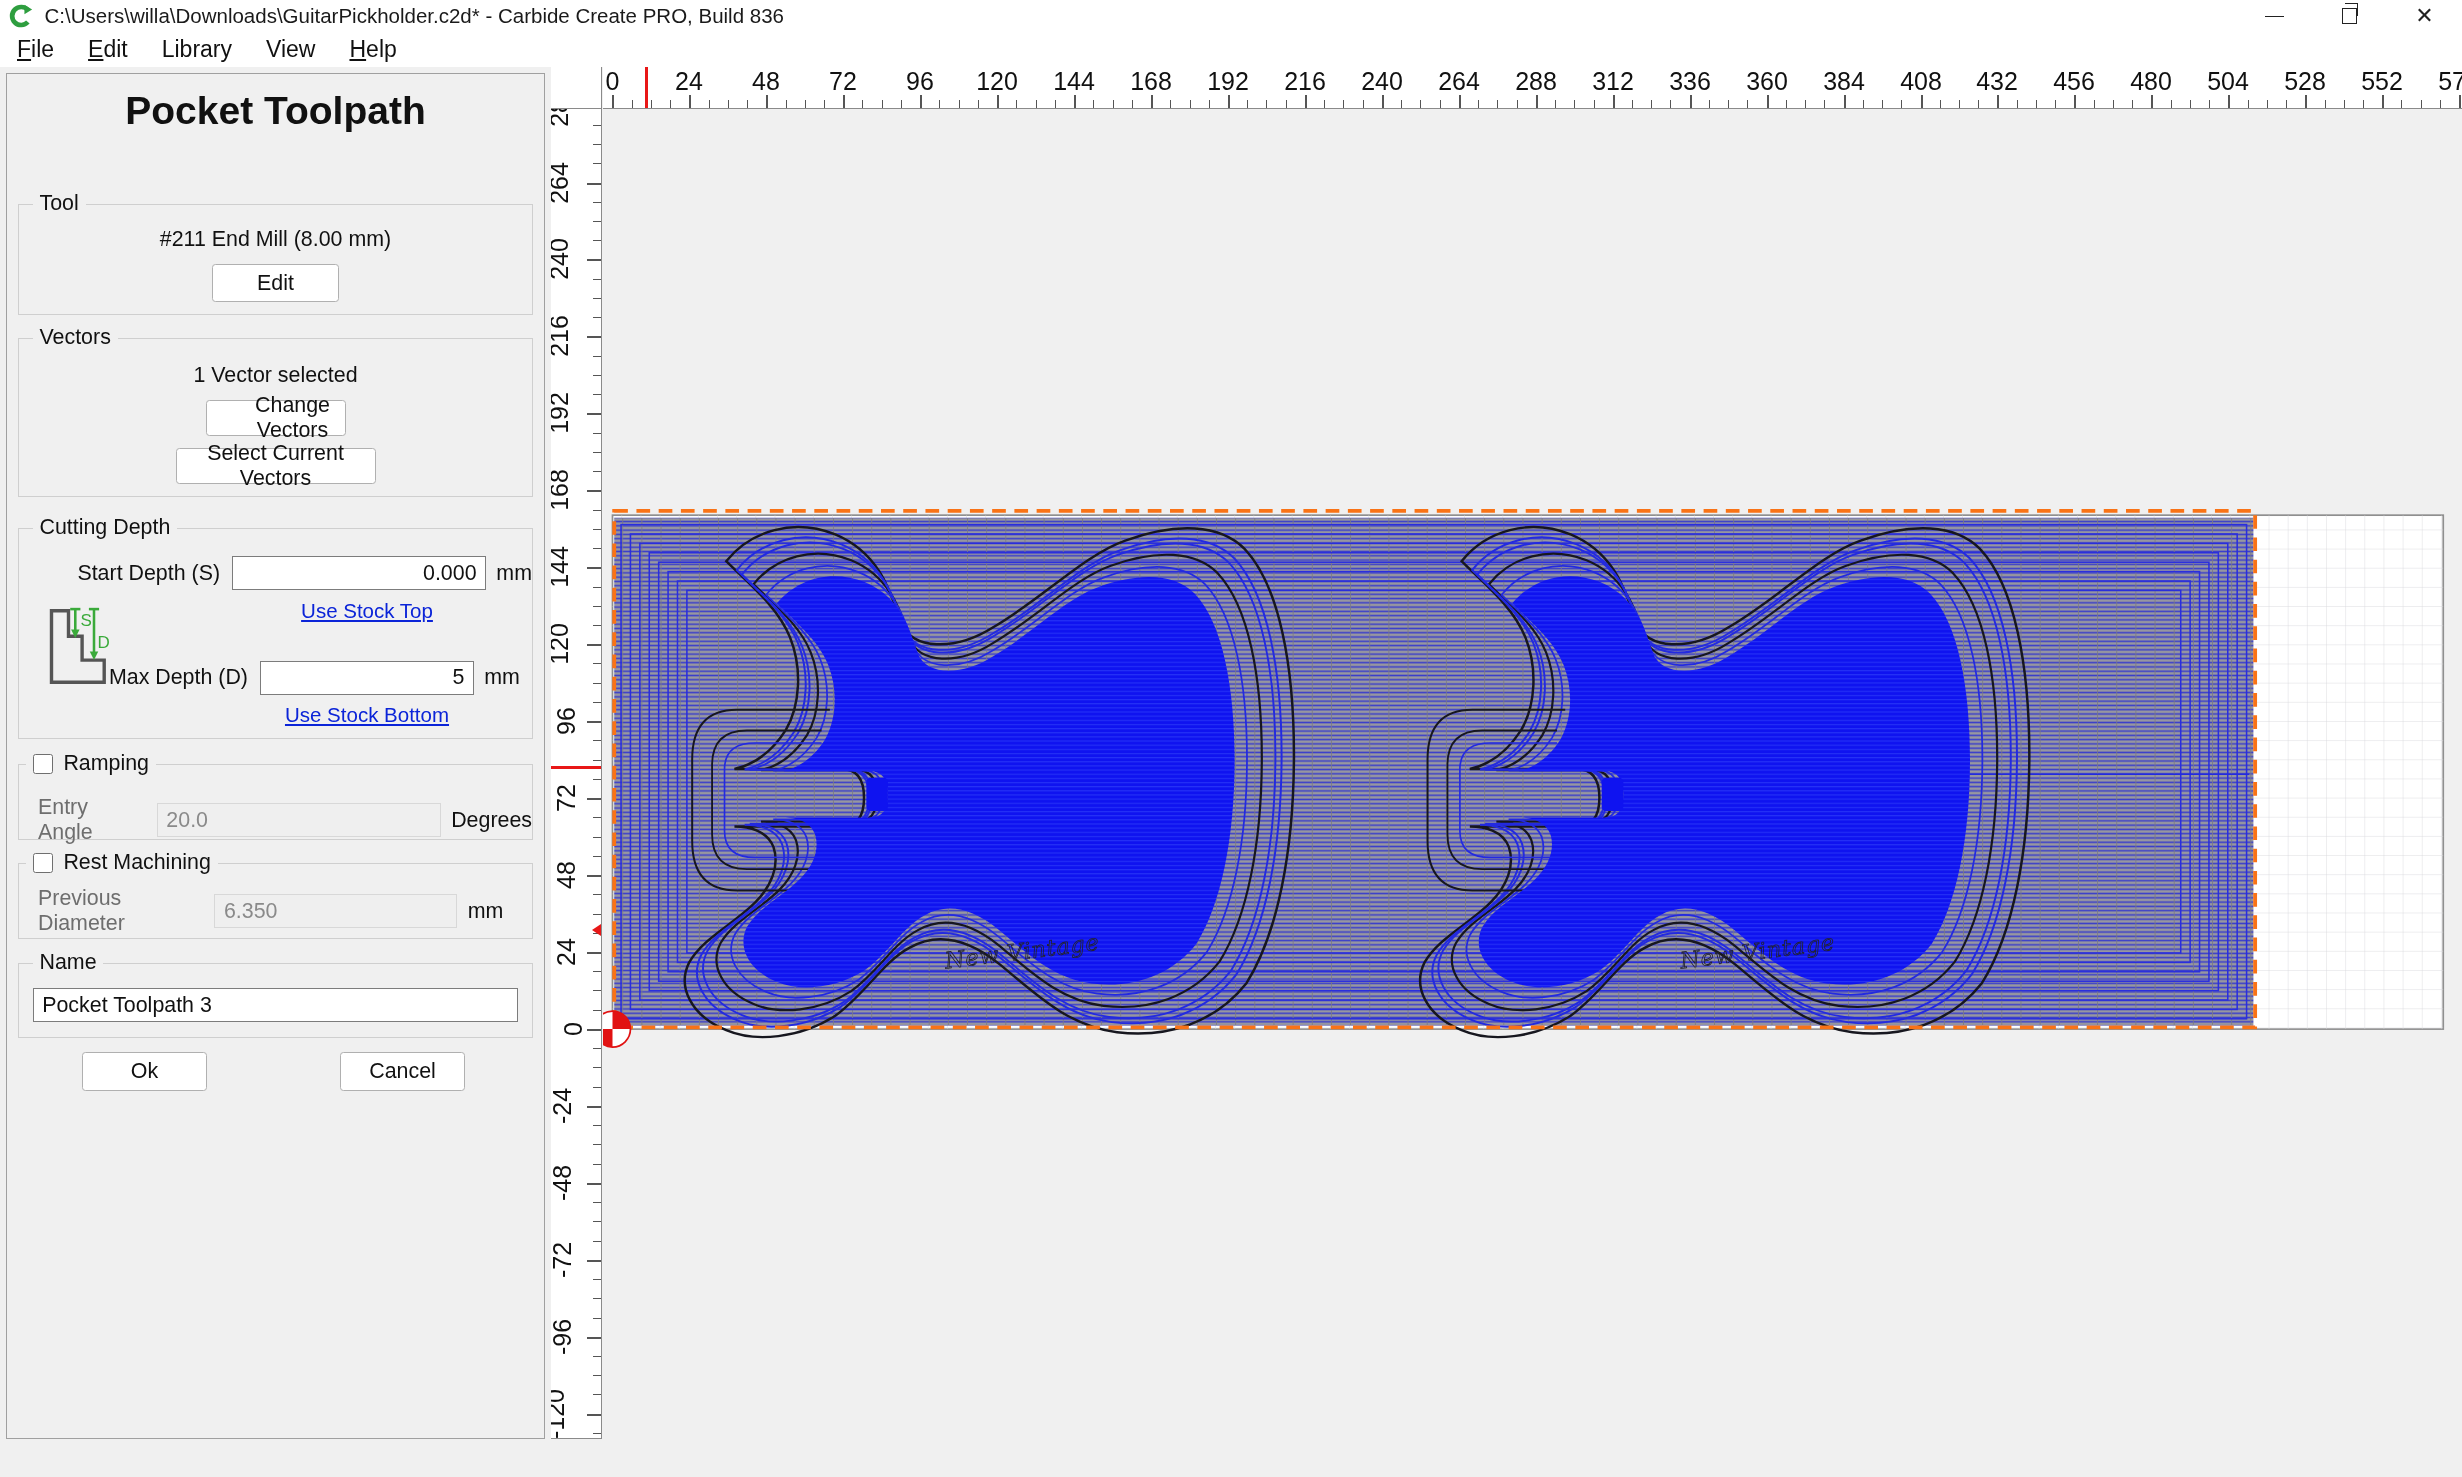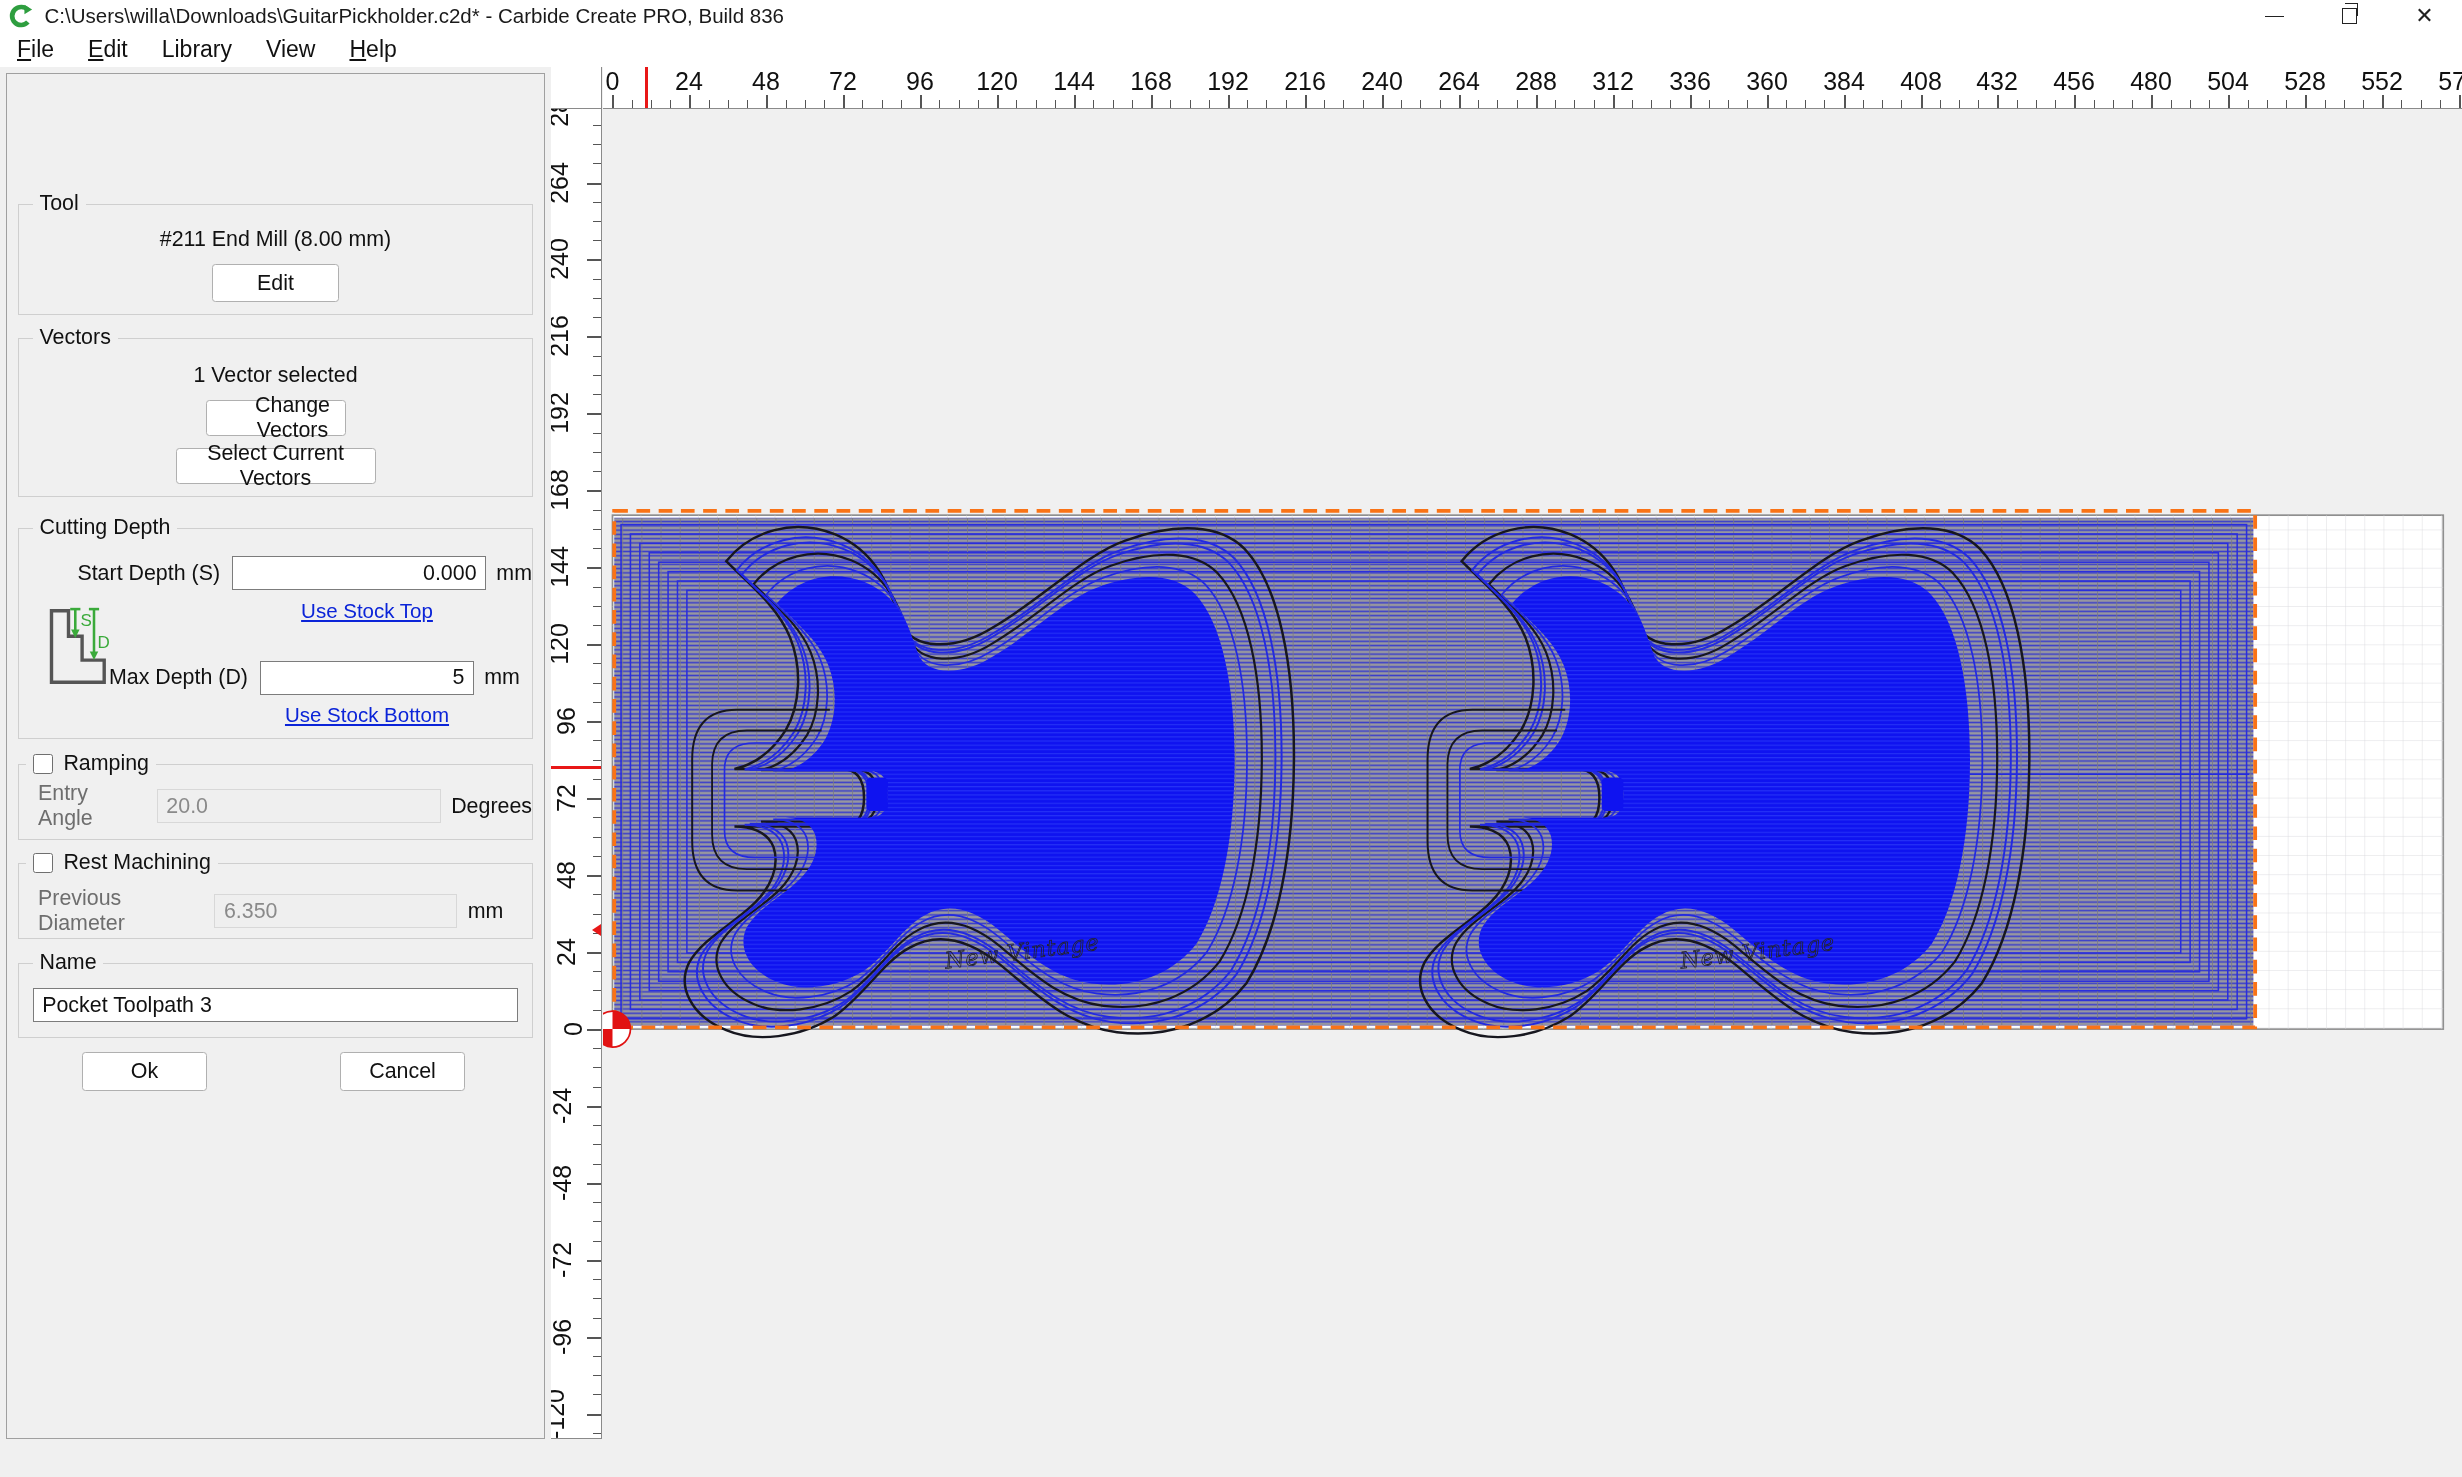--- a/index.html
+++ b/index.html
@@ -96,20 +96,21 @@
 
 <div class="menubar">
     <div class="menu-item"><u>F</u>ile</div>
     <div class="menu-item"><u>E</u>dit</div>
     <div class="menu-item">Library</div>
     <div class="menu-item">View</div>
     <div class="menu-item"><u>H</u>elp</div>
   </div>
 
 <div class="panel">
+  <div class="panel-title">Pocket Toolpath</div>
 
   <div class="grp" style="top:130px;height:109px;">
     <div class="grp-label">Tool</div>
     <div class="center-col" style="margin-top:22px;">
       <div class="lbl">#211 End Mill (8.00 mm)</div>
       <button class="btn" style="margin-top:12px;width:127px;height:38px;">Edit</button>
     </div>
   </div>
 
   <div class="grp" style="top:264px;height:157px;">
@@ -153,21 +154,21 @@
     <div style="margin-left:241px;width:214px;text-align:center;margin-top:8.5px;">
       <a class="link" href="#">Use Stock Bottom</a>
     </div>
   </div>
 
   <div class="grp" style="top:690px;height:74px;">
     <div class="grp-label" style="left:6.8px;">
       <span class="checkbox"></span>
       <span>Ramping</span>
     </div>
-    <div class="row" style="margin-top:16px;margin-left:19px;justify-content:flex-end;">
+    <div class="row" style="margin-top:30px;margin-left:19px;justify-content:flex-end;">
       <div class="lbl dim" style="width:120px;">Entry Angle</div>
       <input class="inp" disabled="" type="text" style="width: 284px; margin-left: 15.4px;" value="20.0">
       <span class="unit">Degrees</span>
     </div>
   </div>
 
   <div class="grp" style="top:789px;height:74px;">
     <div class="grp-label" style="left:6.8px;">
       <span class="checkbox"></span>
       <span>Rest Machining</span>

